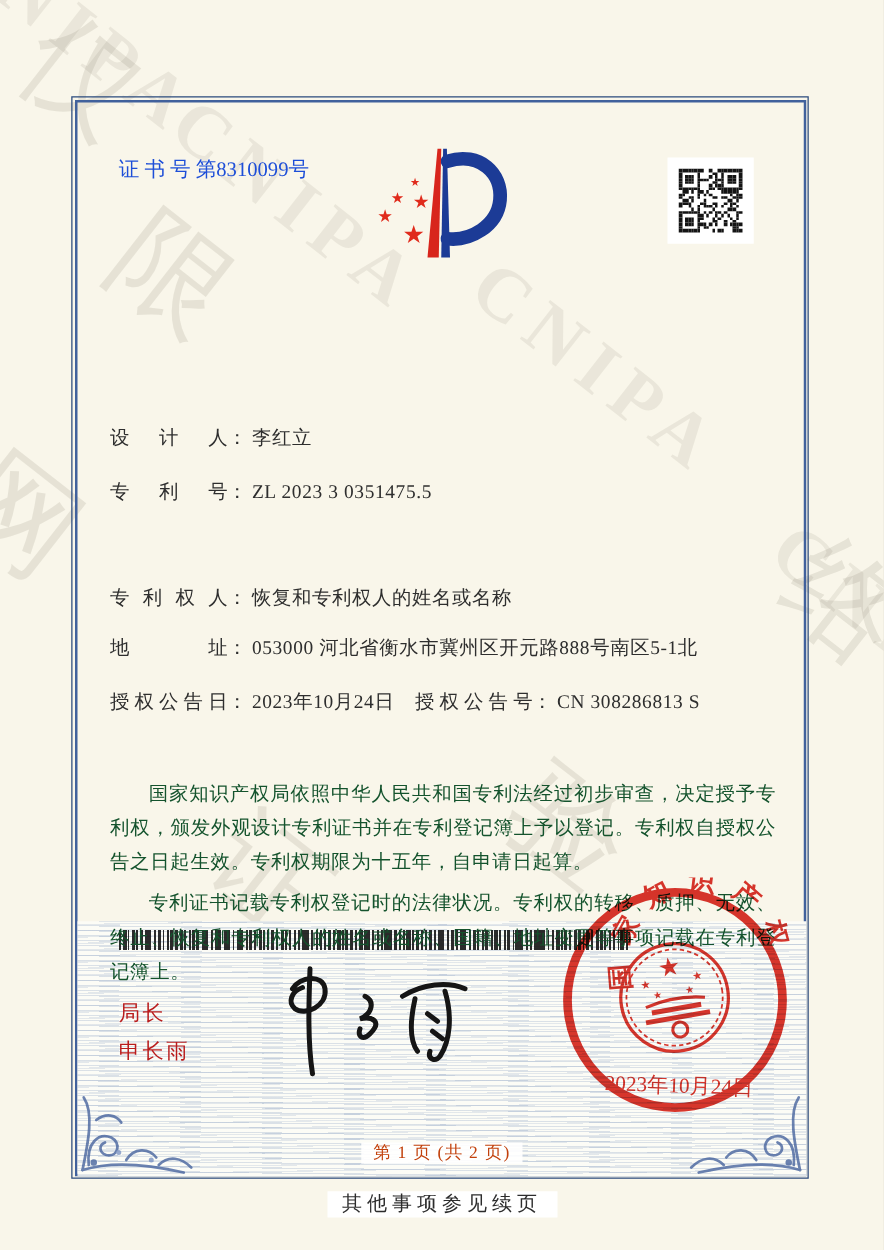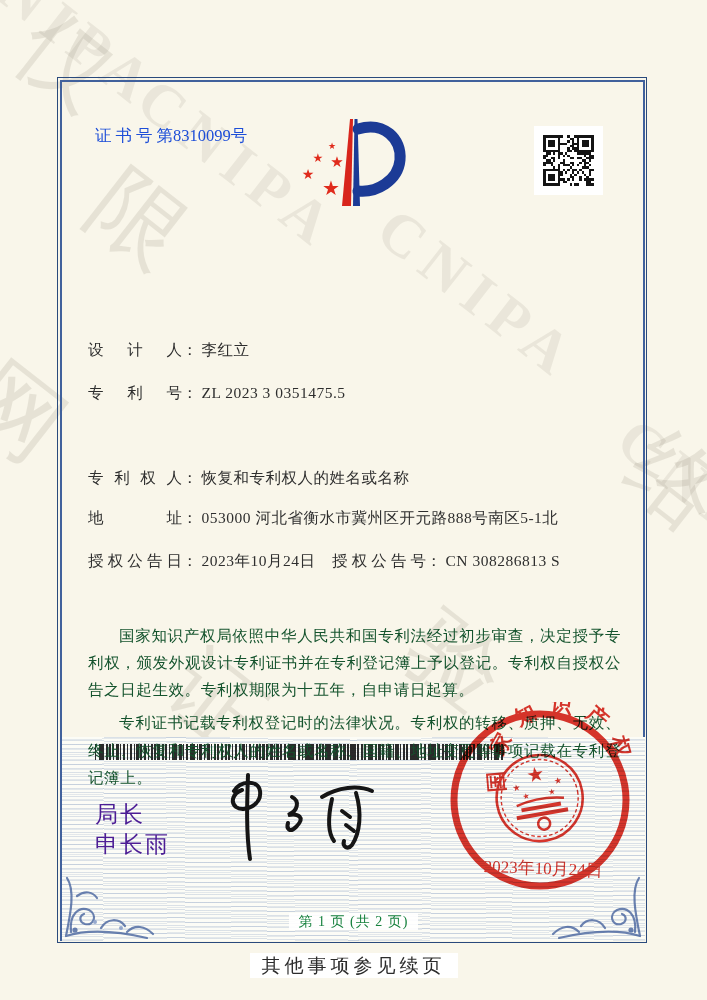--- a/index.html
+++ b/index.html
@@ -48,35 +48,35 @@
         background-image:
           repeating-linear-gradient(0.7deg, rgba(97,127,176,.22) 0 1px, rgba(0,0,0,0) 1px 4px),
           repeating-linear-gradient(-0.9deg, rgba(97,127,176,.16) 0 1px, rgba(0,0,0,0) 1px 5px);}
   .barcode{position:absolute;left:95px;top:744px;width:408px;height:16px;z-index:3;opacity:.92;
         background-image:
           repeating-linear-gradient(90deg,#1a1a1a 0 1.5px, rgba(0,0,0,0) 1.5px 3.5px),
           repeating-linear-gradient(90deg, rgba(0,0,0,0) 0 5px, #1a1a1a 5px 6.5px, rgba(0,0,0,0) 6.5px 9px),
           repeating-linear-gradient(90deg, rgba(0,0,0,0) 0 11px, #1a1a1a 11px 13px, rgba(0,0,0,0) 13px 17px);}
 
   .signer{position:absolute;left:95px;z-index:4;font-family:Liberation Sans, sans-serif;
-          font-size:23px;color:#4c1d95;letter-spacing:2px;}
+          font-size:17px;color:#b91c1c;letter-spacing:2px;}
   .signer.t1{top:799px;} .signer.t2{top:829px;}
   .signature{position:absolute;left:200px;top:763px;width:185px;height:102px;z-index:4;}
 
   .flourish{position:absolute;width:110px;height:116px;z-index:3;opacity:.8;}
   .flourish.bl{left:61px;top:824px;}
   .flourish.br{left:535px;top:824px;transform:scaleX(-1);}
 
   .seal{position:absolute;left:447px;top:702px;width:200px;height:200px;z-index:6;
         mix-blend-mode:multiply;opacity:.92;}
 
-  .page-info{position:absolute;left:0;right:0;top:913px;z-index:4;text-align:center;font-size:14px;color:#15803d;}
+  .page-info{position:absolute;left:0;right:0;top:913px;z-index:4;text-align:center;font-size:14px;color:#c2410c;}
   .page-info span{background:rgba(255,255,255,.9);padding:1px 10px;letter-spacing:1px;}
   .footer-note{position:absolute;left:0;right:0;top:953px;z-index:3;text-align:center;
-               font-size:19px;color:#2c2c2c;}
+               font-size:16px;color:#2c2c2c;}
   .footer-note span{background:#ffffff;padding:2px 12px;letter-spacing:4px;}
 </style>
 </head>
 <body>
 
 <div id="page">
 
   <div class="wm wm-latin" style="left:-60px;top:-12px">CNIPA</div>
   <div class="wm wm-cjk" style="left:20px;top:0">仅</div>
   <div class="wm wm-cjk" style="left:92px;top:158px">限</div>

